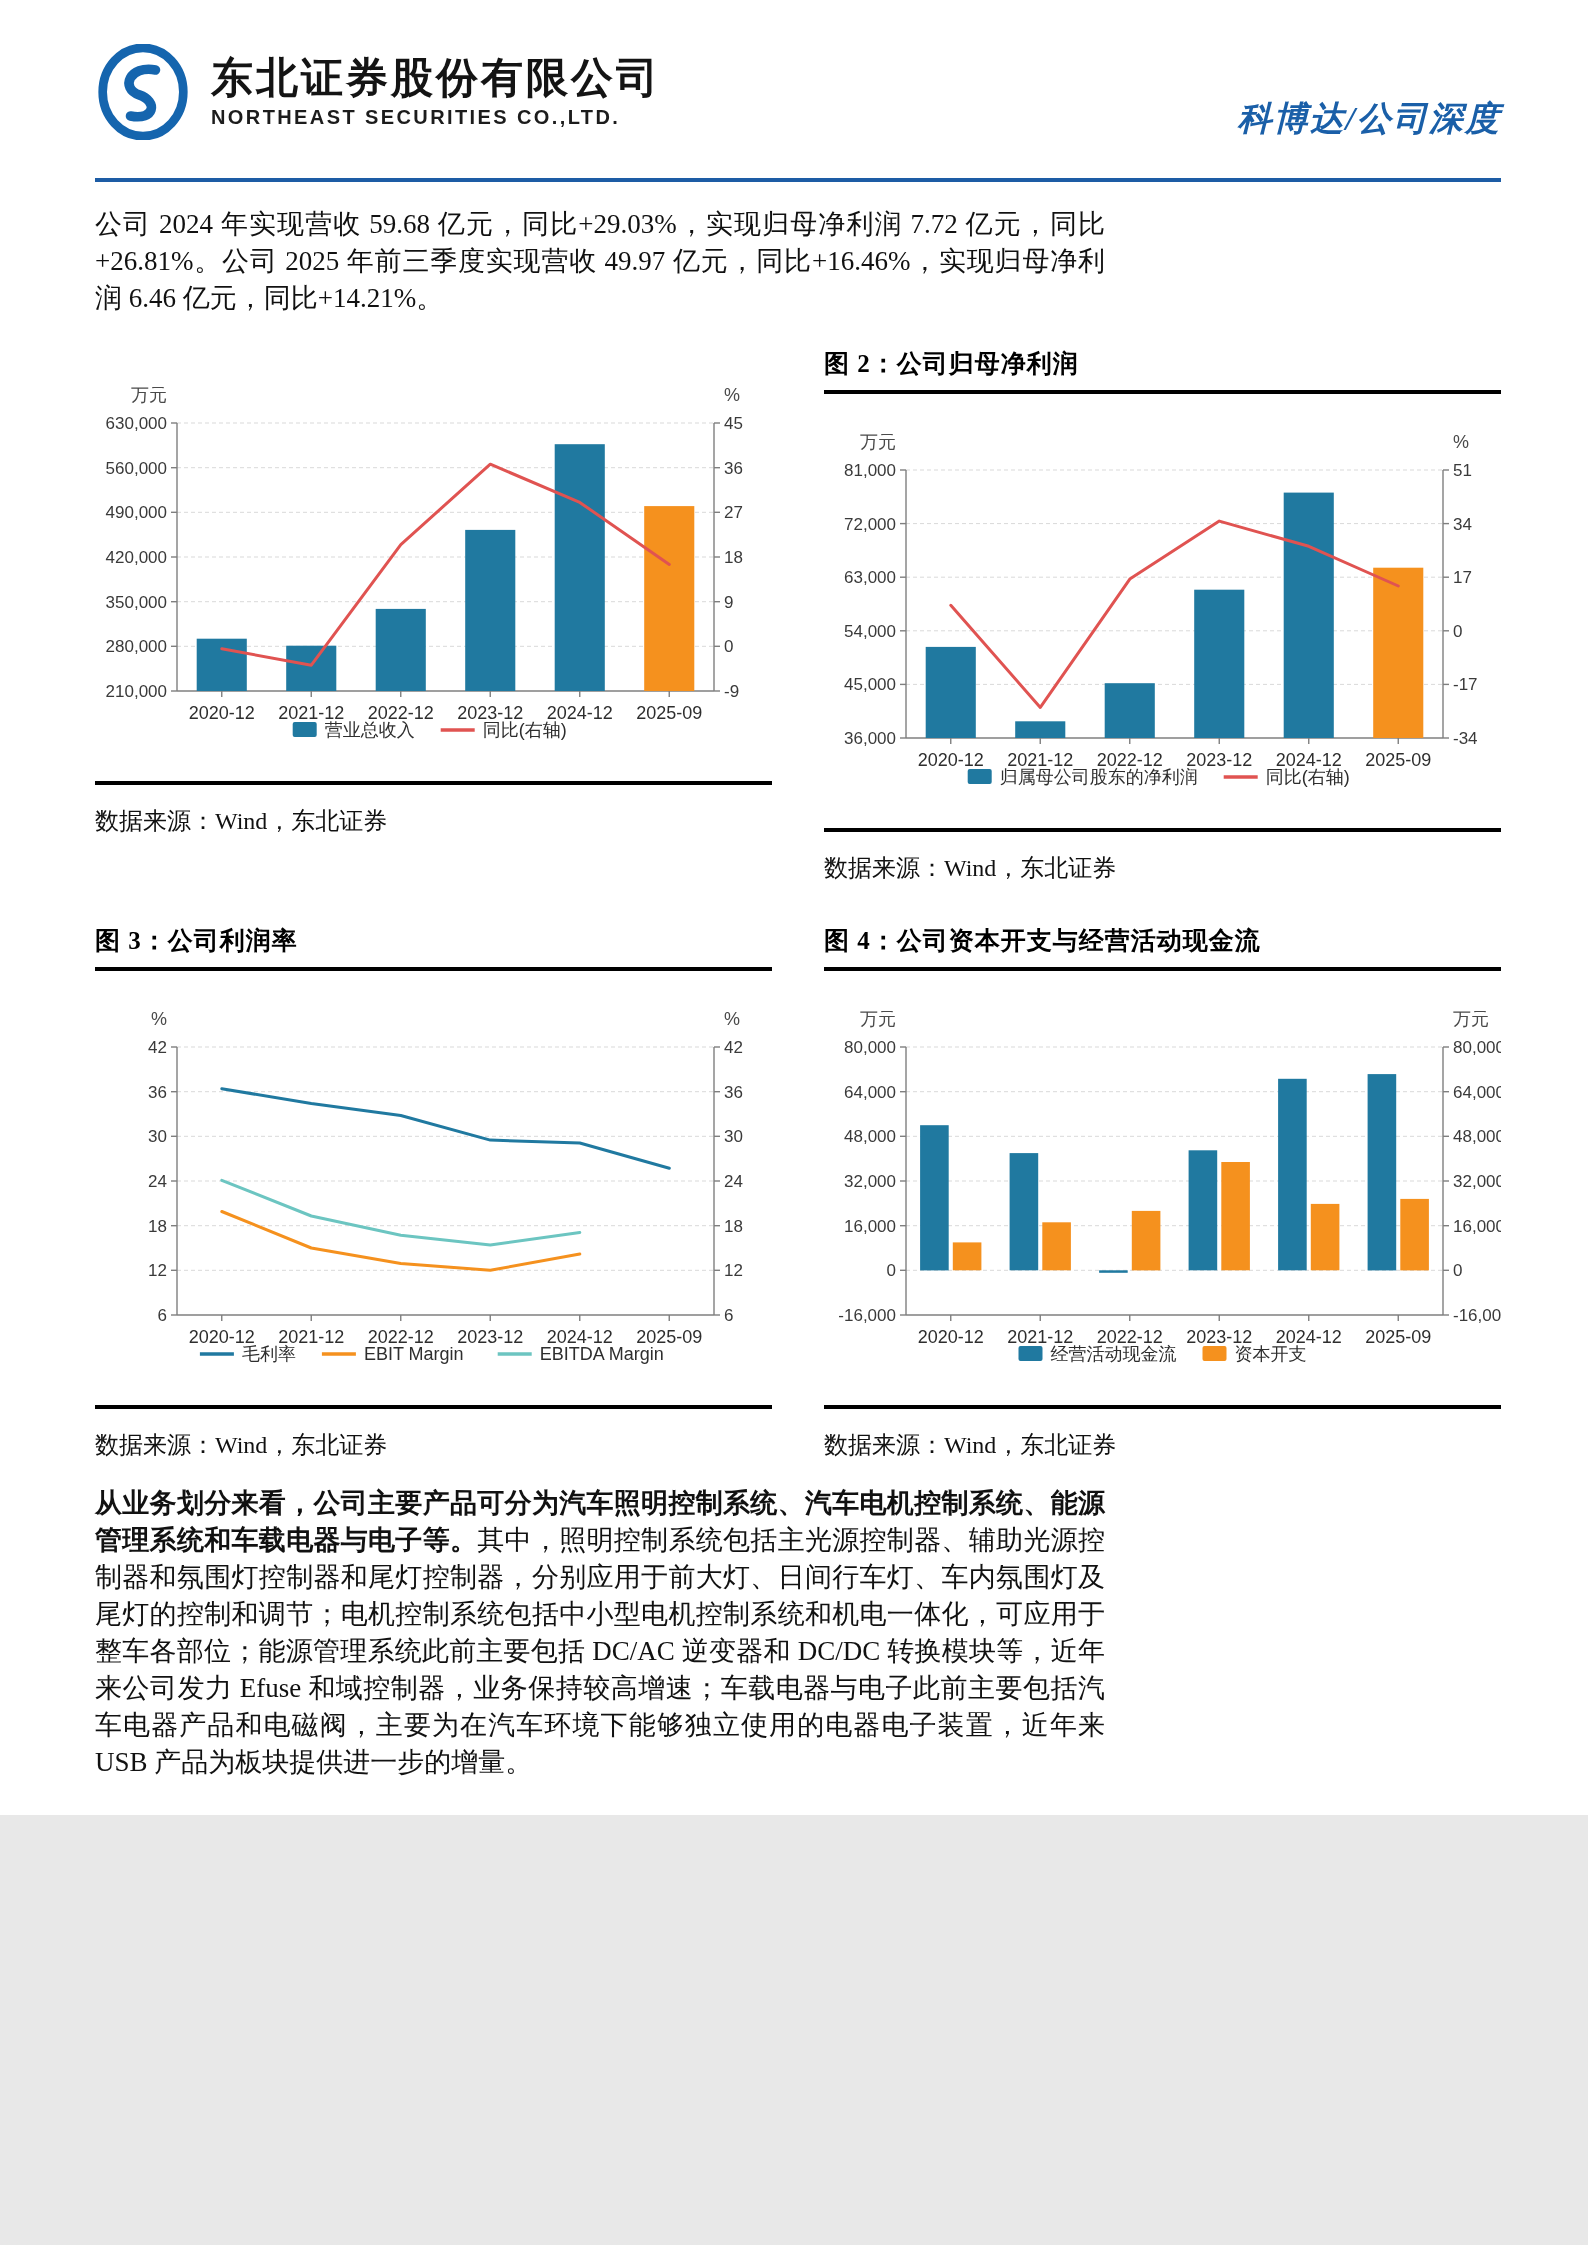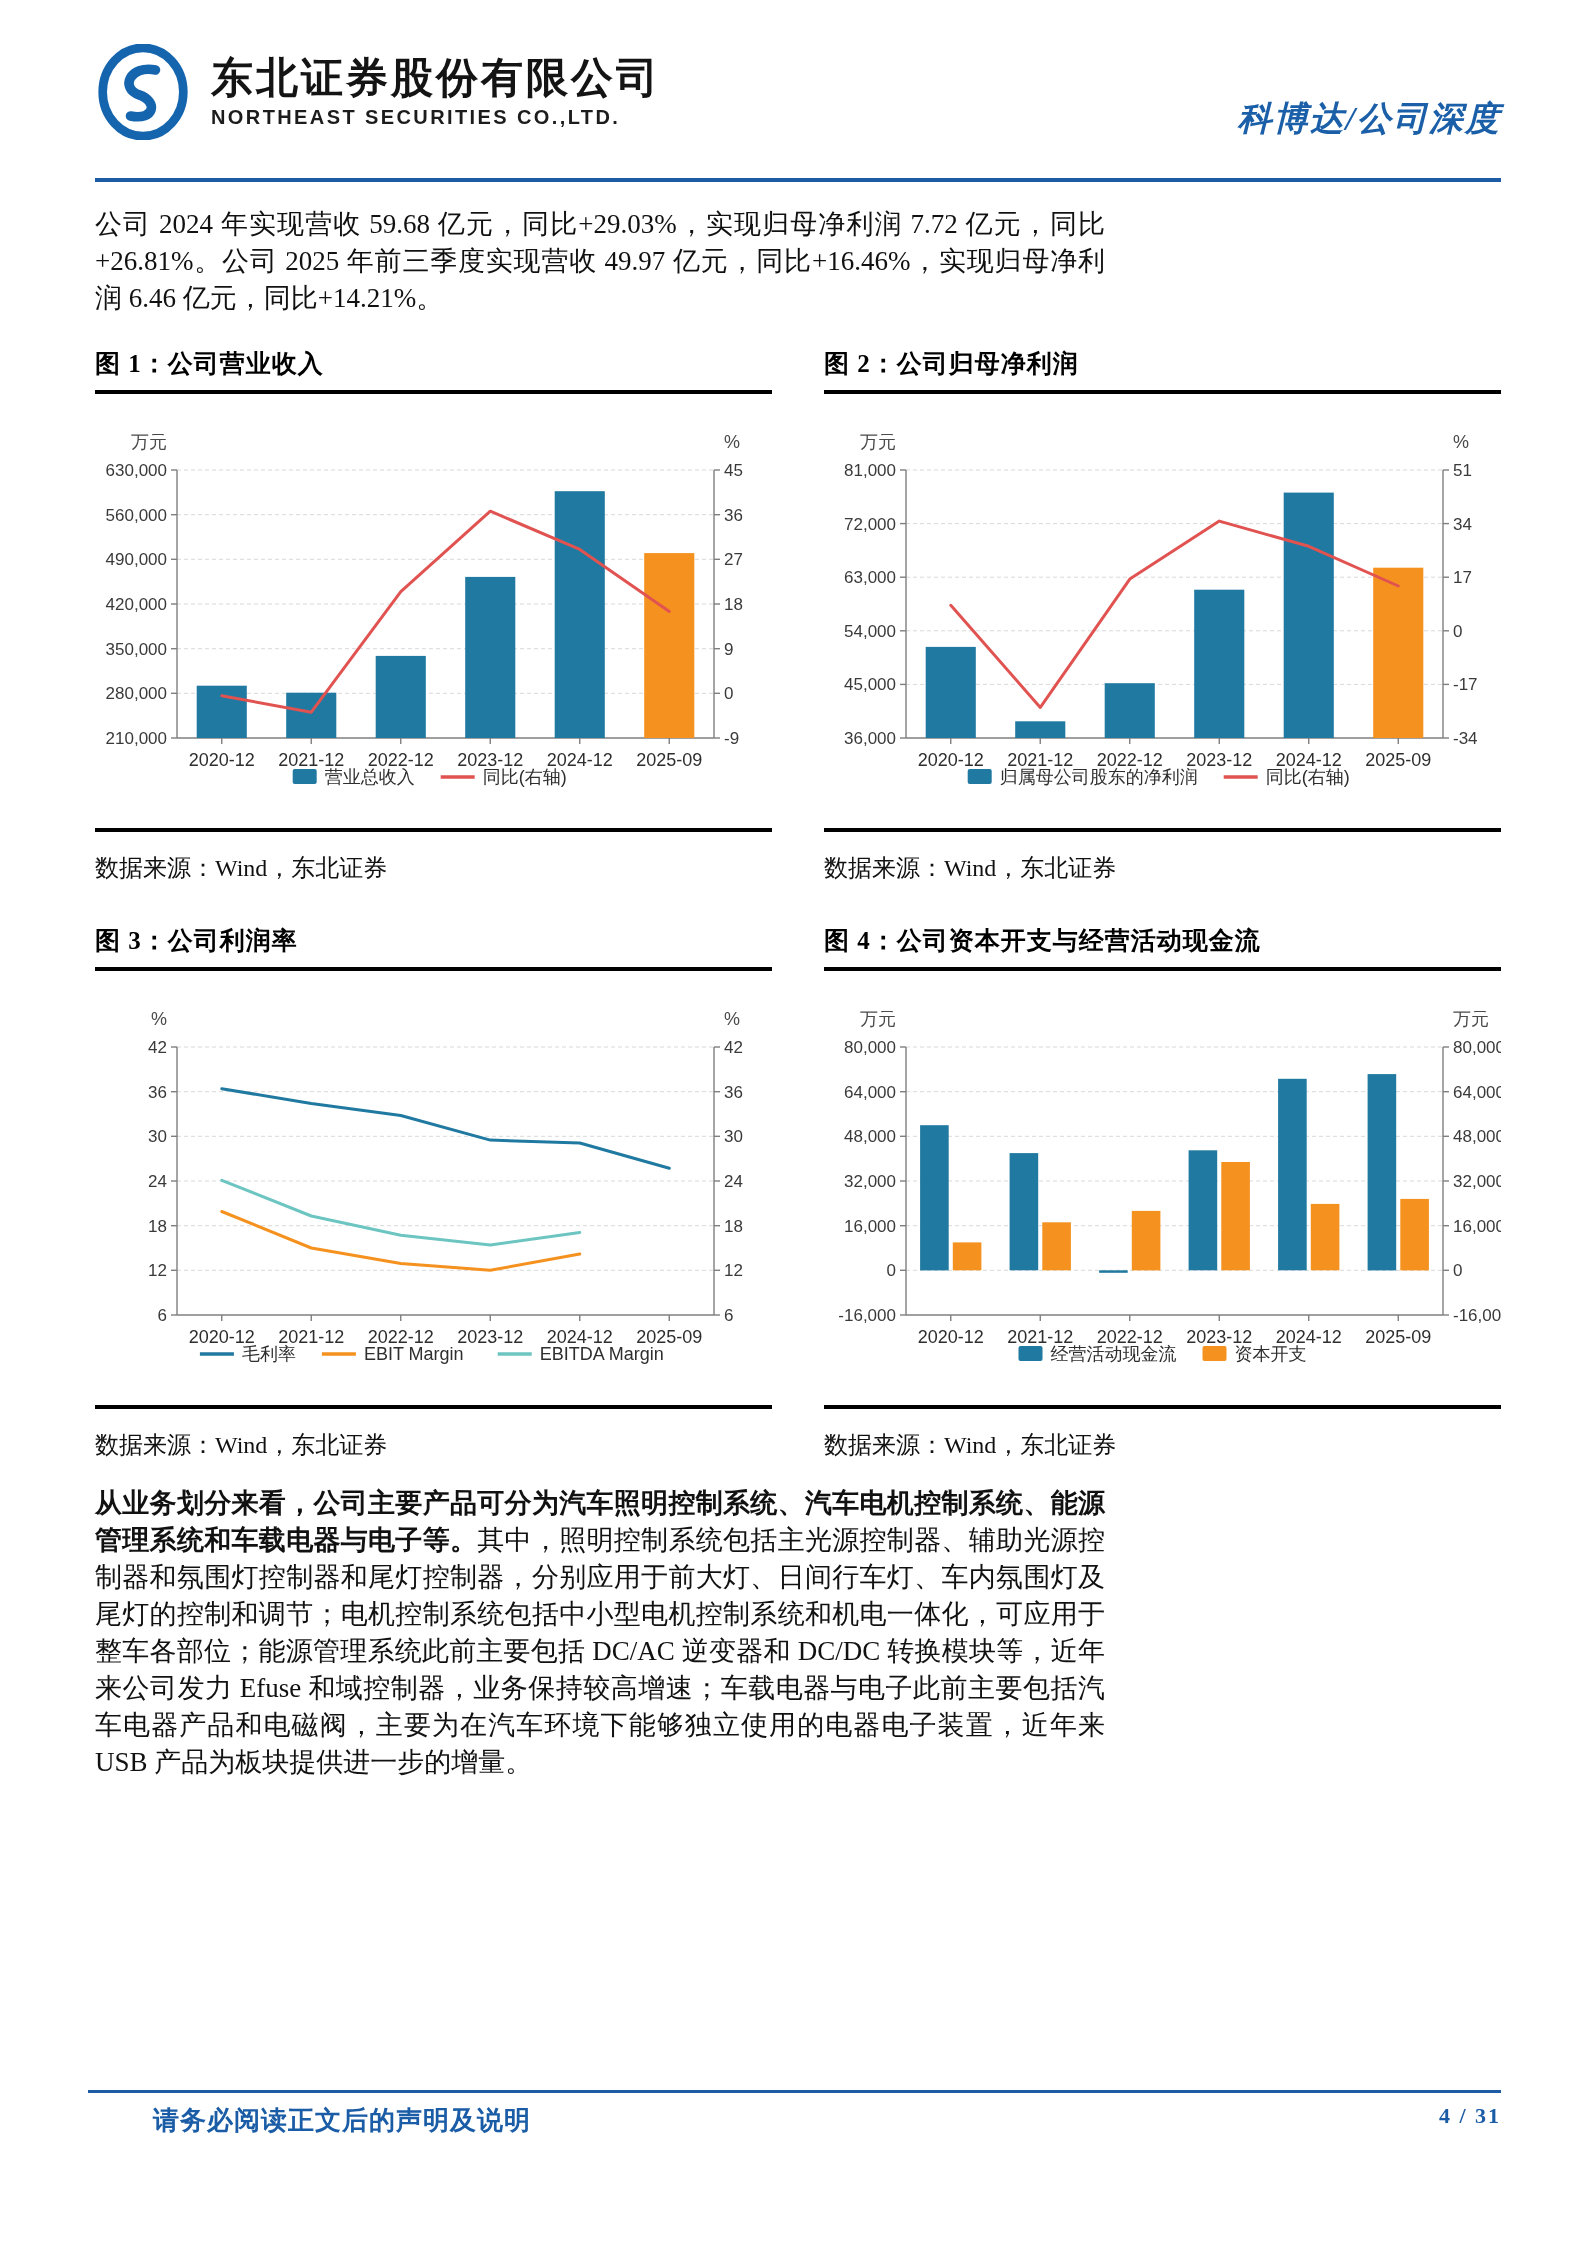--- a/index.html
+++ b/index.html
@@ -1,18 +1,18 @@
 <!DOCTYPE html>
 <html lang="zh"><head>
 <meta charset="utf-8">
 <style>
   html,body{margin:0;padding:0;background:#e8e8e8;}
   .page{
     position:relative;
-    width:1588px;height:2245px;
+    width:1588px;height:1815px;
     margin:0 auto;
     background:#ffffff;
     font-family:"Liberation Serif","DejaVu Serif",serif;
     color:#111;
     overflow:hidden;
     box-sizing:border-box;
     padding:42px 87px 0 95px;
   }
   
   .logo-row{display:flex;align-items:center;height:100px;}
@@ -86,21 +86,20 @@
     </div>
   </div>
   <div class="report-tag">科博达/公司深度</div>
   <div class="header-rule"></div>
 
 
   <p class="body p2">公司 2024 年实现营收 59.68 亿元，同比+29.03%，实现归母净利润 7.72 亿元，同比+26.81%。公司 2025 年前三季度实现营收 49.97 亿元，同比+16.46%，实现归母净利润 6.46 亿元，同比+14.21%。</p>
 
   <div class="figs">
     <figure class="fig" style="margin:0">
-      <div class="fig-title">图 1：公司营业收入</div>
       <div class="fig-chart">
           <svg width="677" height="380" viewBox="0 0 677 380">
             <line x1="82" x2="619" y1="271.3" y2="271.3" stroke="#d9d9d9" stroke-width="1" stroke-dasharray="4 3"></line>
             <line x1="82" x2="619" y1="226.7" y2="226.7" stroke="#d9d9d9" stroke-width="1" stroke-dasharray="4 3"></line>
             <line x1="82" x2="619" y1="182.0" y2="182.0" stroke="#d9d9d9" stroke-width="1" stroke-dasharray="4 3"></line>
             <line x1="82" x2="619" y1="137.3" y2="137.3" stroke="#d9d9d9" stroke-width="1" stroke-dasharray="4 3"></line>
             <line x1="82" x2="619" y1="92.7" y2="92.7" stroke="#d9d9d9" stroke-width="1" stroke-dasharray="4 3"></line>
             <line x1="82" x2="619" y1="48.0" y2="48.0" stroke="#d9d9d9" stroke-width="1" stroke-dasharray="4 3"></line>
             <line x1="82" x2="82" y1="48" y2="316" stroke="#7f7f7f" stroke-width="1.4"></line>
             <line x1="619" x2="619" y1="48" y2="316" stroke="#7f7f7f" stroke-width="1.4"></line>

